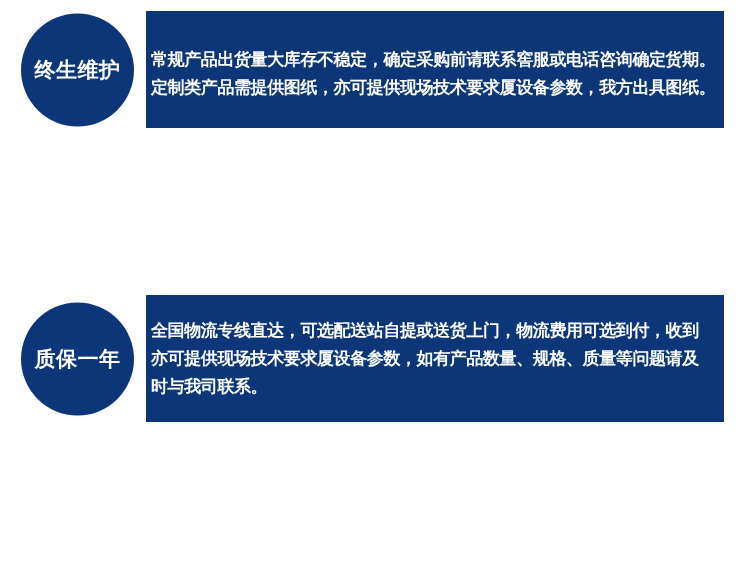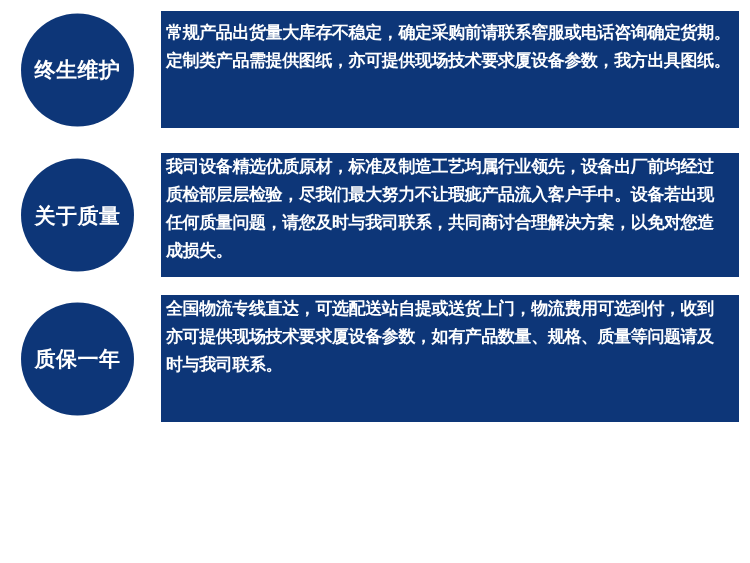--- a/index.html
+++ b/index.html
@@ -23,23 +23,23 @@
     position:absolute;left:21px;top:50%;transform:translateY(-50%);
     width:113px;height:113px;border-radius:50%;
     background:var(--accent);
     display:flex;align-items:center;justify-content:center;
   }
   .badge-label{
     color:var(--text-on-accent);
     font-size:21px;font-weight:bold;letter-spacing:0.5px;white-space:nowrap;
   }
   .panel{
-    position:absolute;left:161px;top:0;width:578px;height:100%;
+    position:absolute;left:146px;top:0;width:578px;height:100%;
     background:var(--accent);
-    display:flex;
+    display:flex;align-items:center;
   }
   .panel-text{
     color:var(--text-on-accent);
     font-size:17px;font-weight:bold;line-height:28px;letter-spacing:-0.4px;
     padding-left:5px;padding-right:0;
     white-space:pre-line;
     width:100%;
   }
   .row1 .panel-text{padding-top:8px;}
 </style>
@@ -52,29 +52,20 @@
     <div class="badge">
       <span class="badge-label">终生维护</span>
     </div>
     <div class="panel">
       <div class="panel-text">常规产品出货量大库存不稳定，确定采购前请联系窖服或电话咨询确定货期。
 定制类产品需提供图纸，亦可提供现场技术要求厦设备参数，我方出具图纸。</div>
     </div>
   </div>
 
   <div class="row row2">
-    <div class="badge">
-      <span class="badge-label">关于质量</span>
-    </div>
-    <div class="panel">
-      <div class="panel-text">我司设备精选优质原材，标准及制造工艺均属行业领先，设备出厂前均经过
-质检部层层检验，尽我们最大努力不让瑕疵产品流入客户手中。设备若出现
-任何质量问题，请您及时与我司联系，共同商讨合理解决方案，以免对您造
-成损失。</div>
-    </div>
   </div>
 
   <div class="row row3">
     <div class="badge">
       <span class="badge-label">质保一年</span>
     </div>
     <div class="panel">
       <div class="panel-text">全国物流专线直达，可选配送站自提或送货上门，物流费用可选到付，收到
 亦可提供现场技术要求厦设备参数，如有产品数量、规格、质量等问题请及
 时与我司联系。</div>

